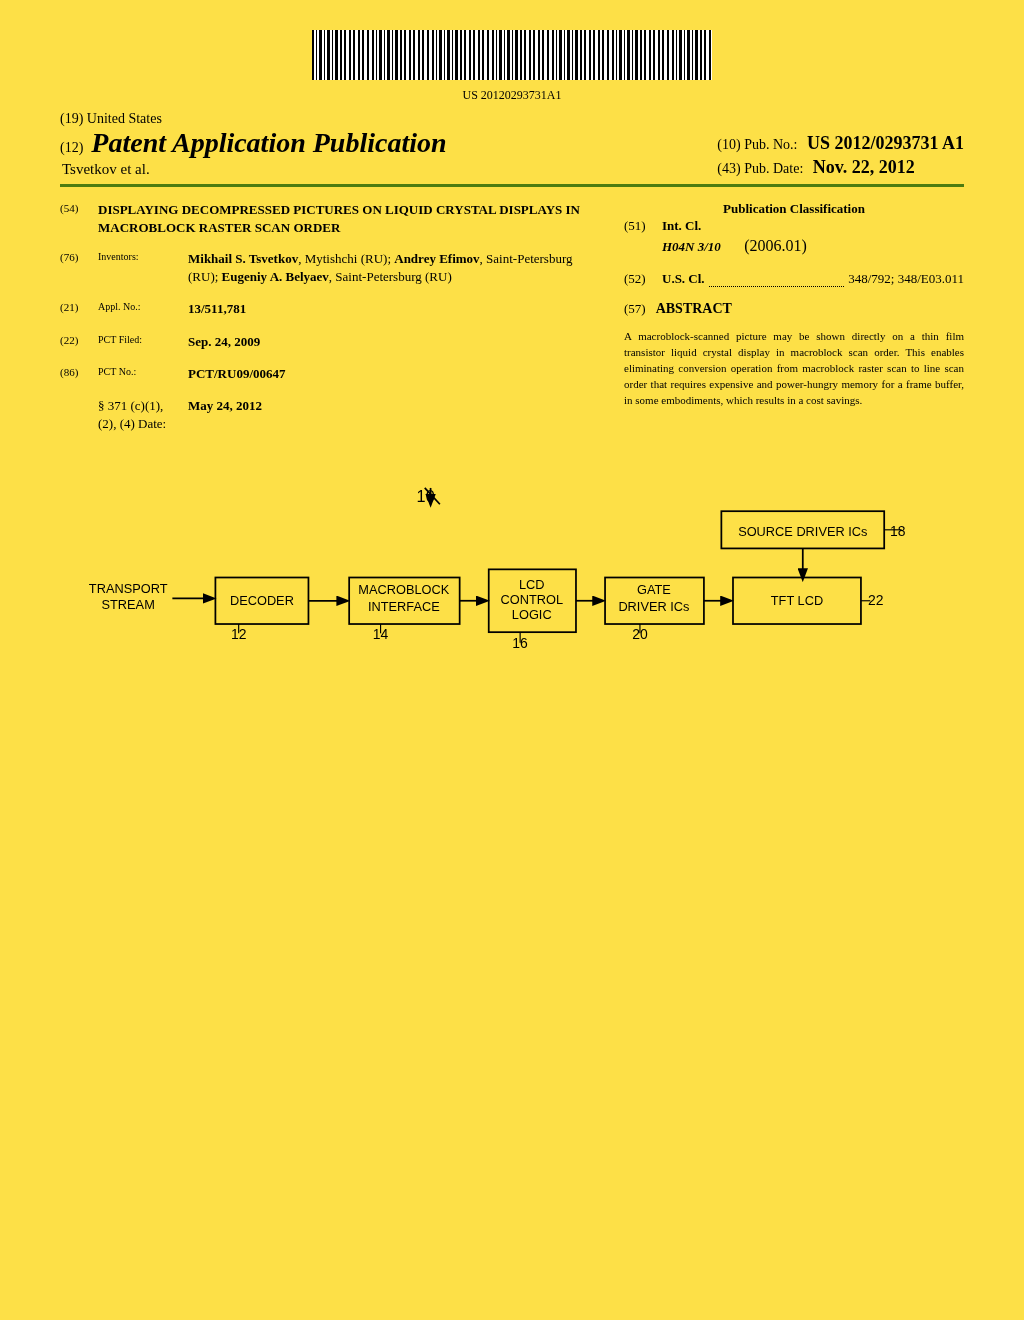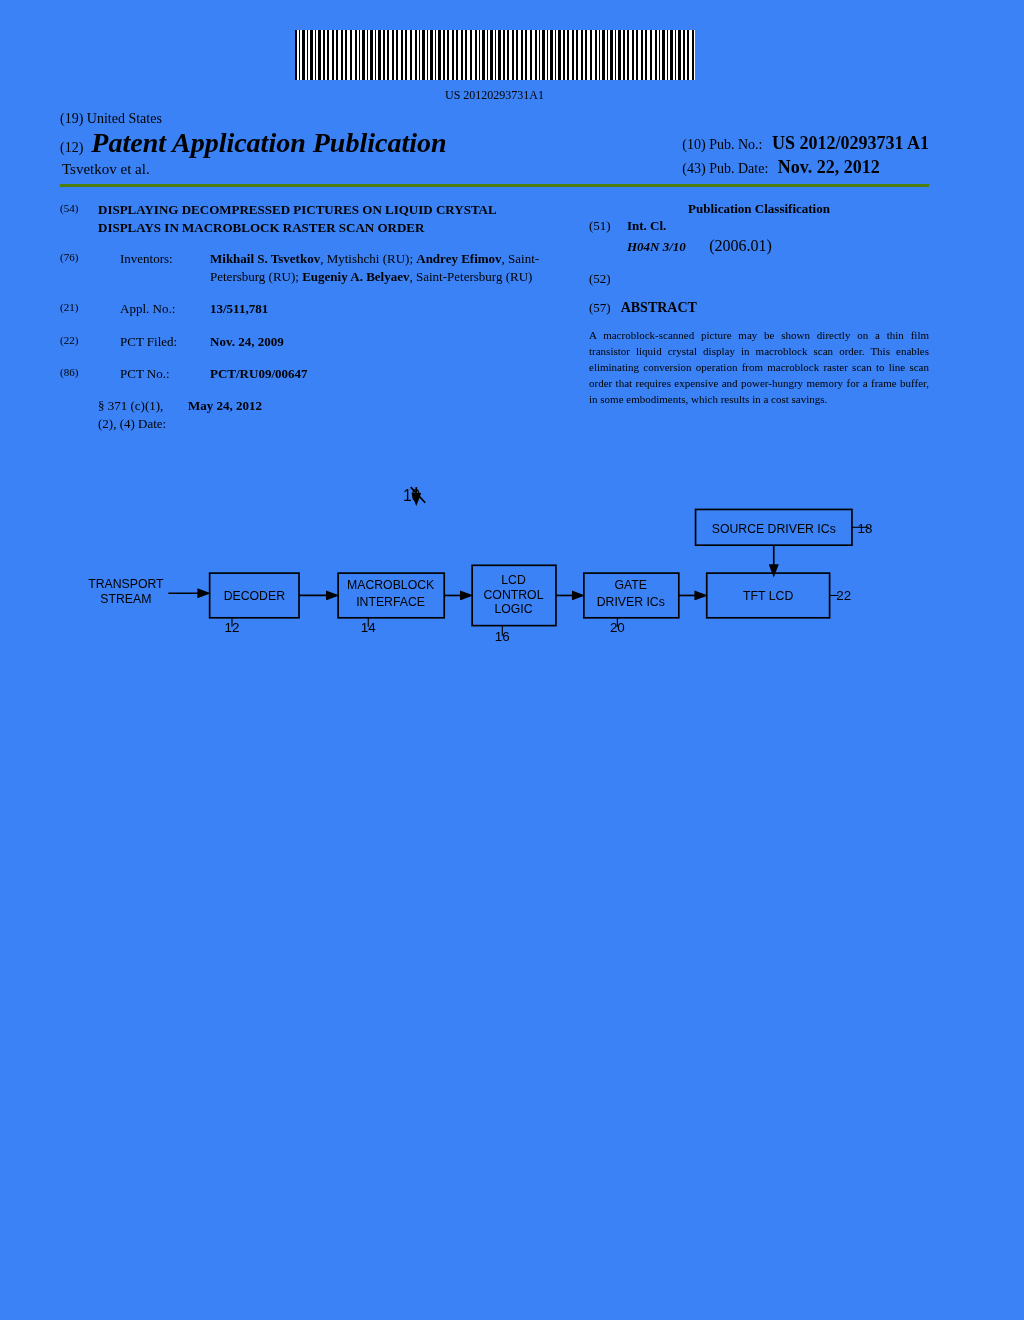--- a/index.html
+++ b/index.html
@@ -8,22 +8,22 @@
       font-family: 'Times New Roman', Times, serif;
       width: 1024px;
       min-height: 1320px;
       padding: 0;
       color: #000;
     }
 
     .page {
       width: 1024px;
       min-height: 1320px;
-      background: #3b82f6;
-      padding: 30px 95px 40px 60px;
+      background: #fde047;
+      padding: 30px 60px 40px 60px;
     }
 
     
     .barcode-section {
       text-align: center;
       margin-bottom: 4px;
     }
     .barcode {
       display: inline-block;
       width: 400px;
@@ -136,22 +136,21 @@
     }
     .field-num {
       width: 38px;
       flex-shrink: 0;
       font-size: 11px;
       font-family: Liberation Serif, serif;
     }
     .field-label {
       width: 90px;
       flex-shrink: 0;
-      font-size: 13px;
-      margin-left: 22px;
+      font-size: 10px;
     }
     .field-value {
       flex: 1;
       font-size: 13px;
     }
     .field-value.bold {
       font-weight: bold;
     }
     .field-value.inventors {
       font-size: 13px;
@@ -270,21 +269,21 @@
 
       <div class="field-row">
         <div class="field-num">(21)</div>
         <div class="field-label">Appl. No.:</div>
         <div class="field-value bold">13/511,781</div>
       </div>
 
       <div class="field-row">
         <div class="field-num">(22)</div>
         <div class="field-label">PCT Filed:</div>
-        <div class="field-value bold">Nov. 24, 2009</div>
+        <div class="field-value bold">Sep. 24, 2009</div>
       </div>
 
       <div class="field-row">
         <div class="field-num">(86)</div>
         <div class="field-label">PCT No.:</div>
         <div class="field-value bold">PCT/RU09/00647</div>
       </div>
 
       <div class="field-row">
         <div class="field-num"></div>
@@ -305,20 +304,25 @@
         <div class="right-field-content">
           <span class="right-field-label">Int. Cl.</span>
           <br>
           <span class="int-cl-value">H04N 3/10</span>
           <span style="margin-left:20px; font-size:16px;">(2006.01)</span>
         </div>
       </div>
 
       <div class="right-field-row">
         <div class="right-field-num">(52)</div>
+        <div class="right-field-content" style="display:flex; align-items:baseline;">
+          <span class="right-field-label" style="margin-right:4px;">U.S. Cl.</span>
+          <span style="flex:1; display:inline-block; border-bottom:1px dotted #000; min-width:40px; position:relative; top:-2px;">&nbsp;&nbsp;&nbsp;&nbsp;&nbsp;&nbsp;&nbsp;&nbsp;&nbsp;&nbsp;&nbsp;&nbsp;&nbsp;&nbsp;&nbsp;&nbsp;&nbsp;&nbsp;&nbsp;</span>
+          <span style="margin-left:4px;">348/792; 348/E03.011</span>
+        </div>
       </div>
 
       <div style="margin-top:10px;">
         <div style="display:flex; align-items:baseline; margin-bottom:6px;">
           <span style="font-size:13px; margin-right:10px;">(57)</span>
           <span class="abstract-header">ABSTRACT</span>
         </div>
         <p class="abstract-text">A macroblock-scanned picture may be shown directly on a thin film transistor liquid crystal display in macroblock scan order. This enables eliminating conversion operation from macroblock raster scan to line scan order that requires expensive and power-hungry memory for a frame buffer, in some embodiments, which results in a cost savings.</p>
       </div>
     </div>

